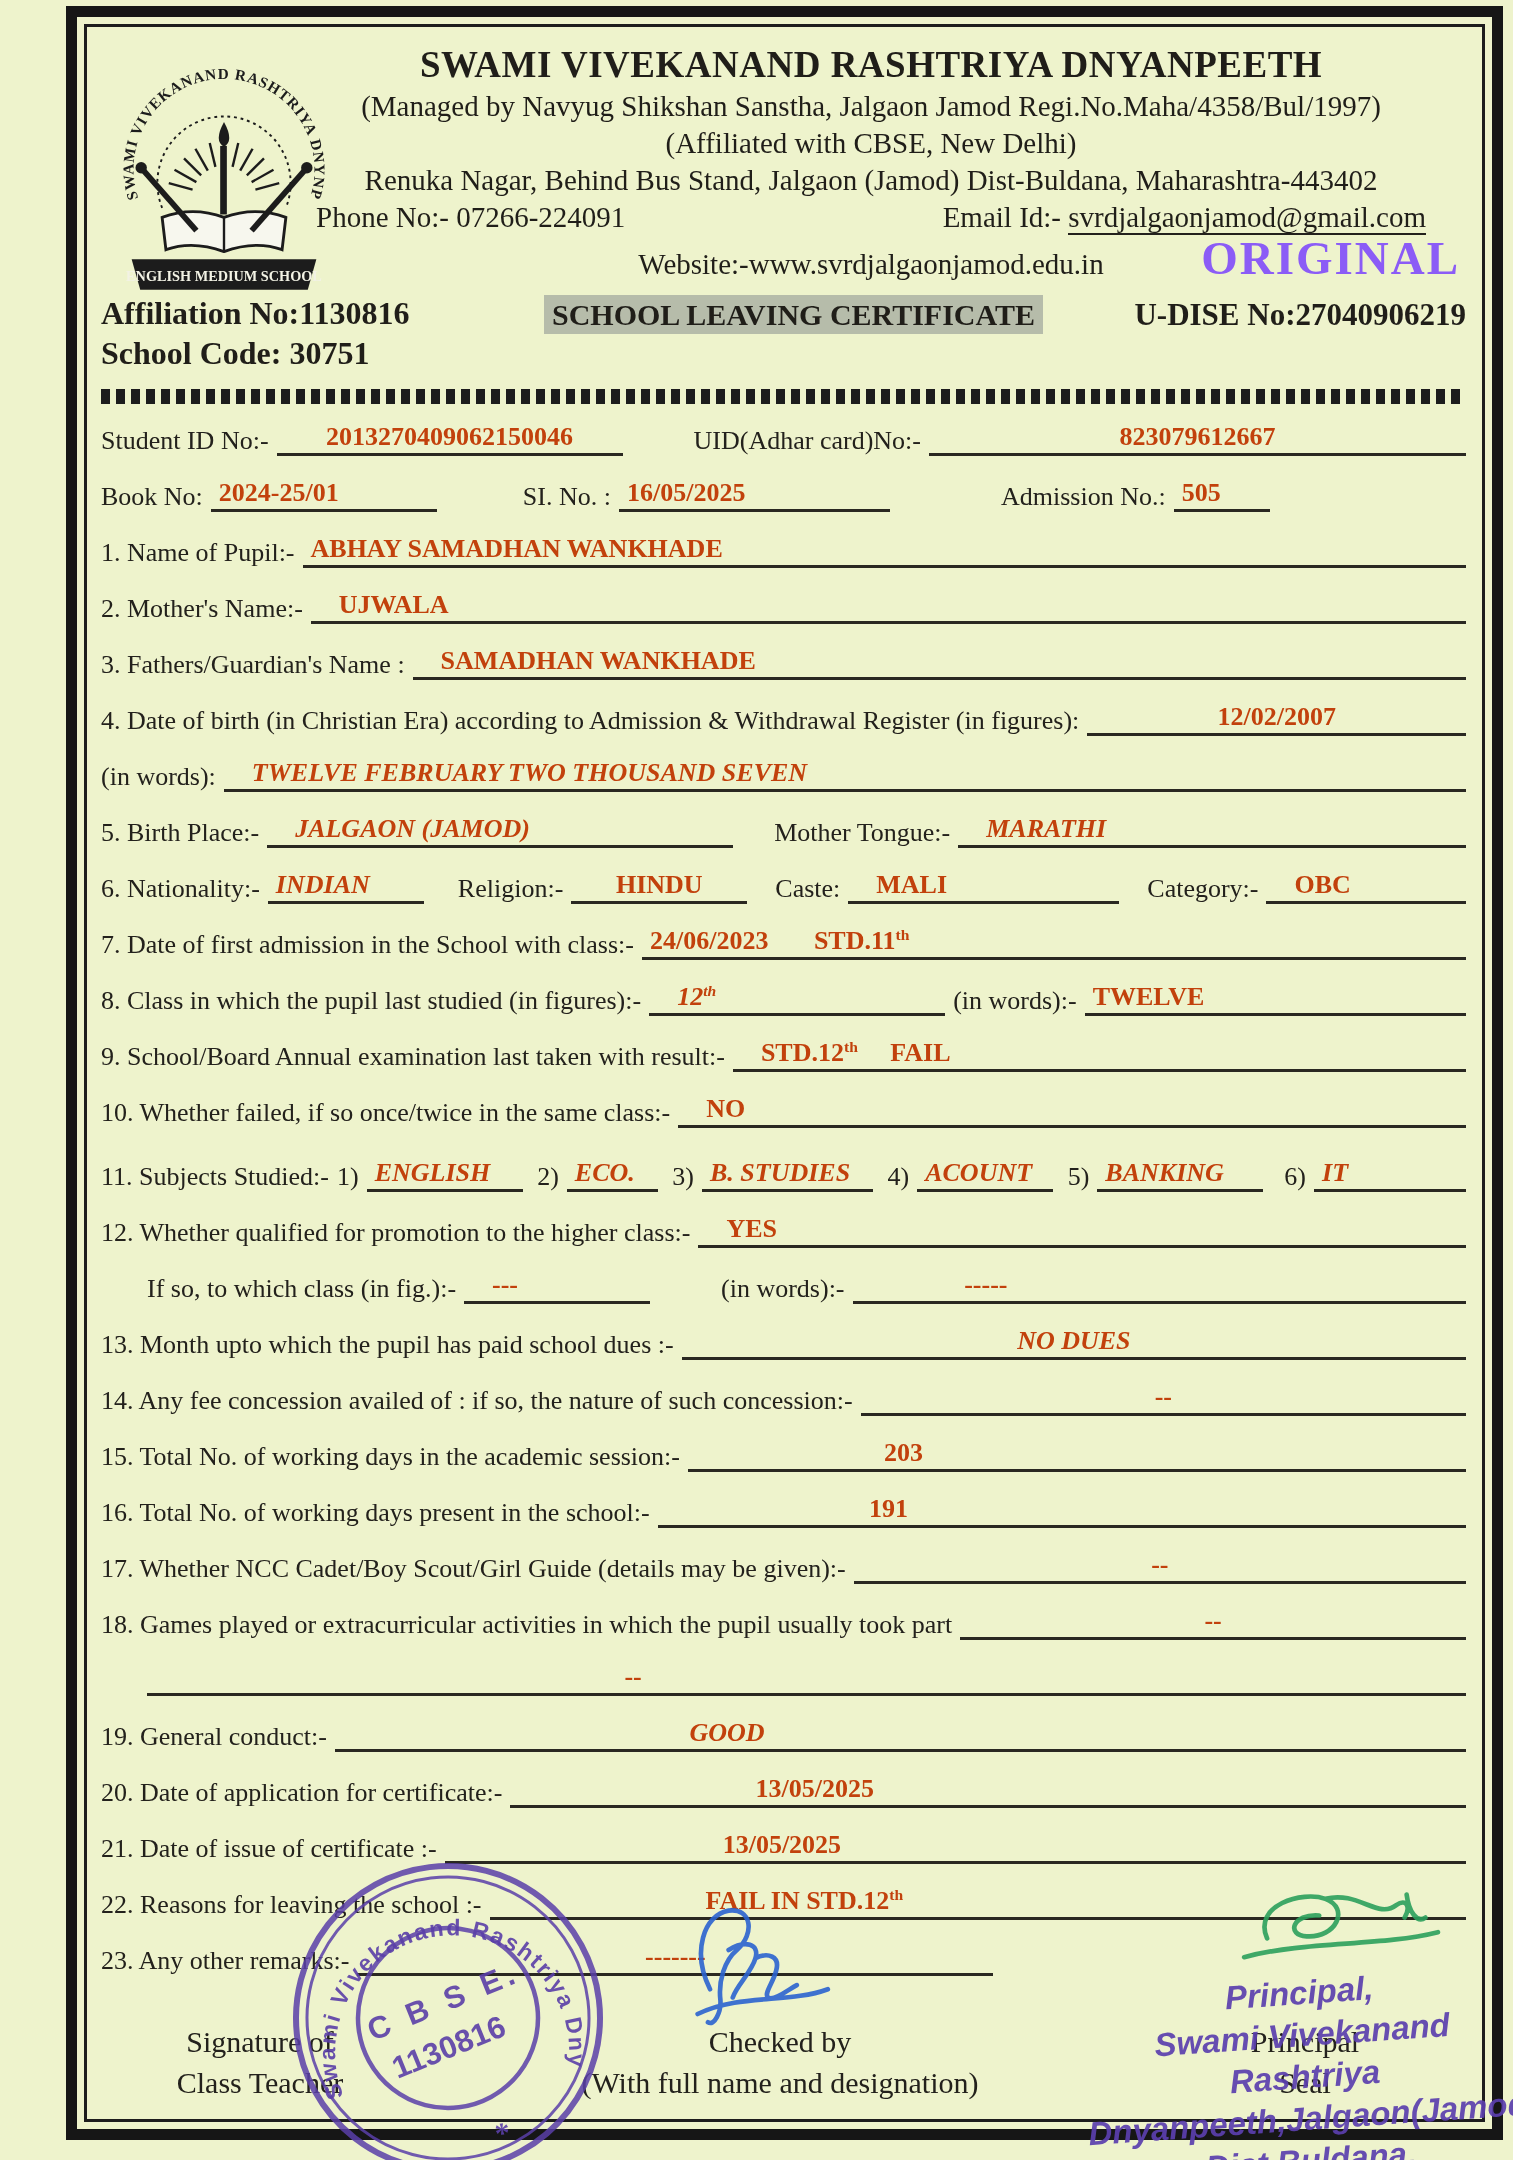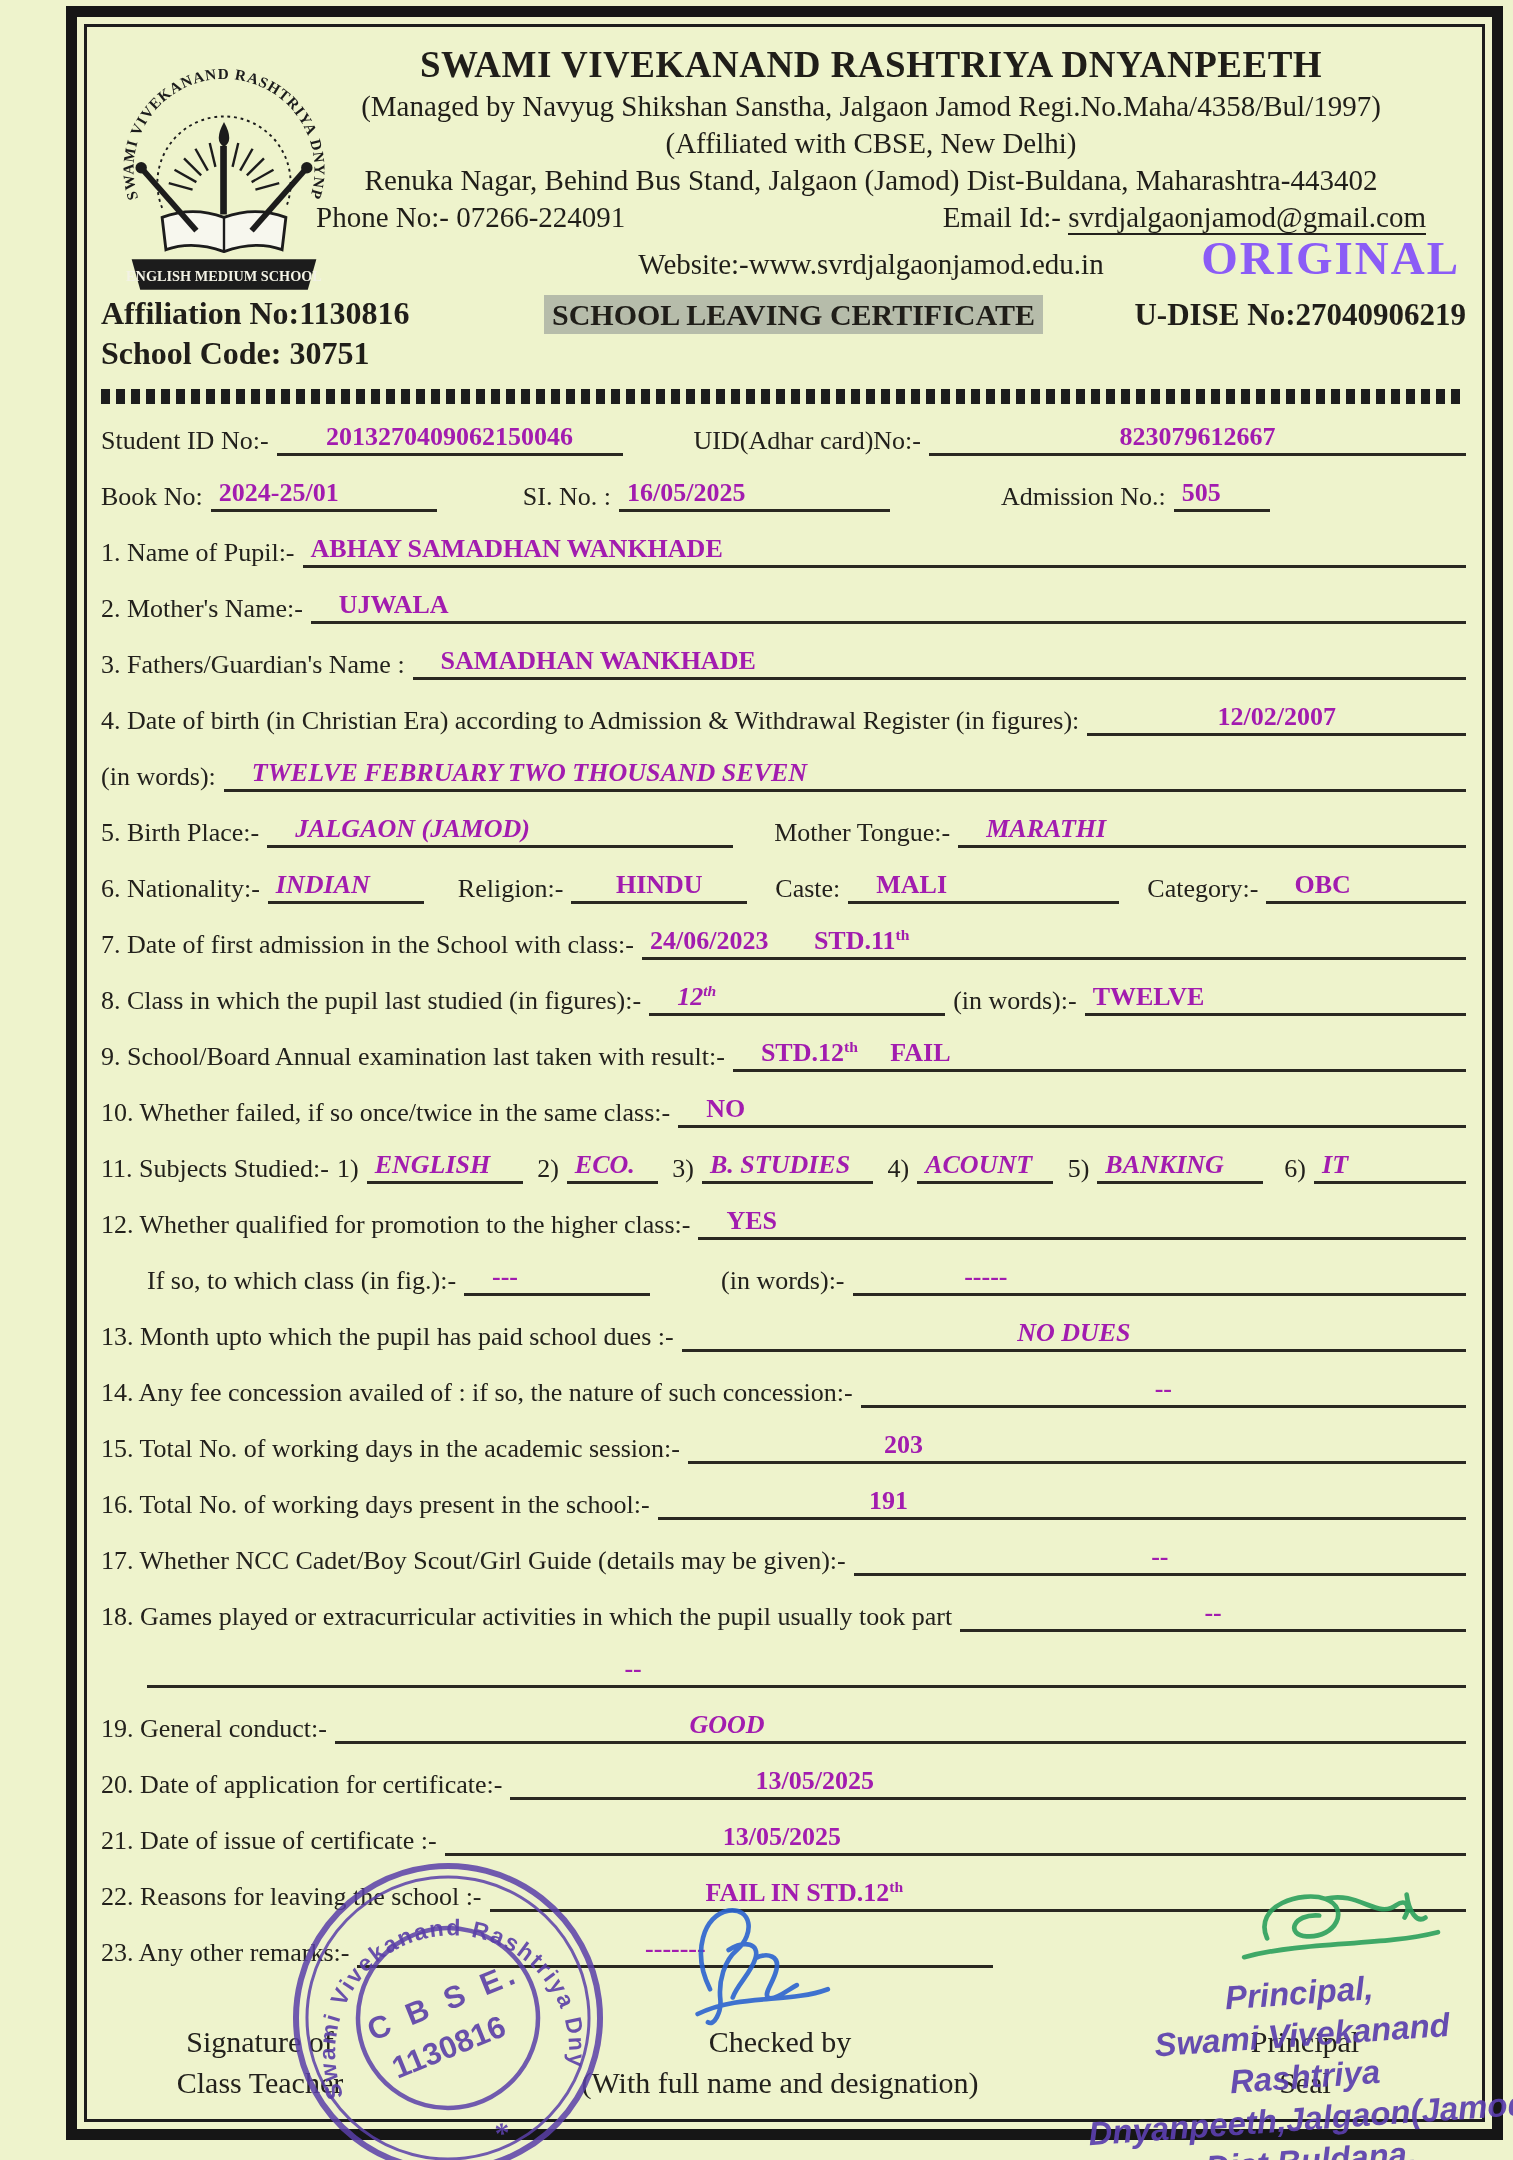--- a/index.html
+++ b/index.html
@@ -37,21 +37,21 @@
   .dotted-sep {
     margin-top:16px; height:15px; width:100%;
     background:repeating-linear-gradient(90deg,#1c1c1c 0 9px,transparent 9px 15px);
   }
   
   .fields { margin-top:2px; }
   .row { display:flex; align-items:flex-end; margin-top:22px; min-height:34px;
          white-space:nowrap; font-size:26px;gap:8px; }
   .row:first-child { margin-top:18px; }
   .lab { color:#23211c; }
-  .val { font-weight:bold; color:#a21caf; border-bottom:3px solid #2a2821;
+  .val { font-weight:bold; color:#c2410c; border-bottom:3px solid #2a2821;
          padding:0 8px 1px 8px; }
   .val.pad { padding-left:28px; }
   .it  { font-style:italic; }
   .grow{ flex:1 1 auto; }
   .ctr { text-align:center; }
   .biasL { padding-right:26%; }
   .gap { display:inline-block; flex:0 0 auto; }
   .val sup { font-size:60%; vertical-align:9px; }
   
   .foot-col { position:absolute; font-size:30px; text-align:center; line-height:1.35; color:#23211c; }
@@ -225,21 +225,21 @@
           </div>
           <div class="row">
             <span class="lab">11. Subjects Studied:-</span>
             <span class="lab">1)</span>
             <span class="val it" style="min-width: 140px;">ENGLISH</span>
             <span class="lab">&nbsp;2)</span>
             <span class="val it" style="min-width: 75px;">ECO.</span>
             <span class="lab">&nbsp;3)</span>
             <span class="val it" style="min-width: 155px;">B. STUDIES</span>
             <span class="lab">&nbsp;4)</span>
-            <span class="val it" style="min-width: 120px;">ACOUNT</span>
+            <span class="val it" style="min-width: 120px; margin-top: 8px;">ACOUNT</span>
             <span class="lab">&nbsp;5)</span>
             <span class="val it" style="min-width: 150px;">BANKING</span>
             <span class="lab">&nbsp;&nbsp;6)</span>
             <span class="val it grow">IT</span>
           </div>
           <div class="row">
             <span class="lab">12. Whether qualified for promotion to the higher class:-</span>
             <span class="val grow pad">YES</span>
           </div>
           <div class="row">

